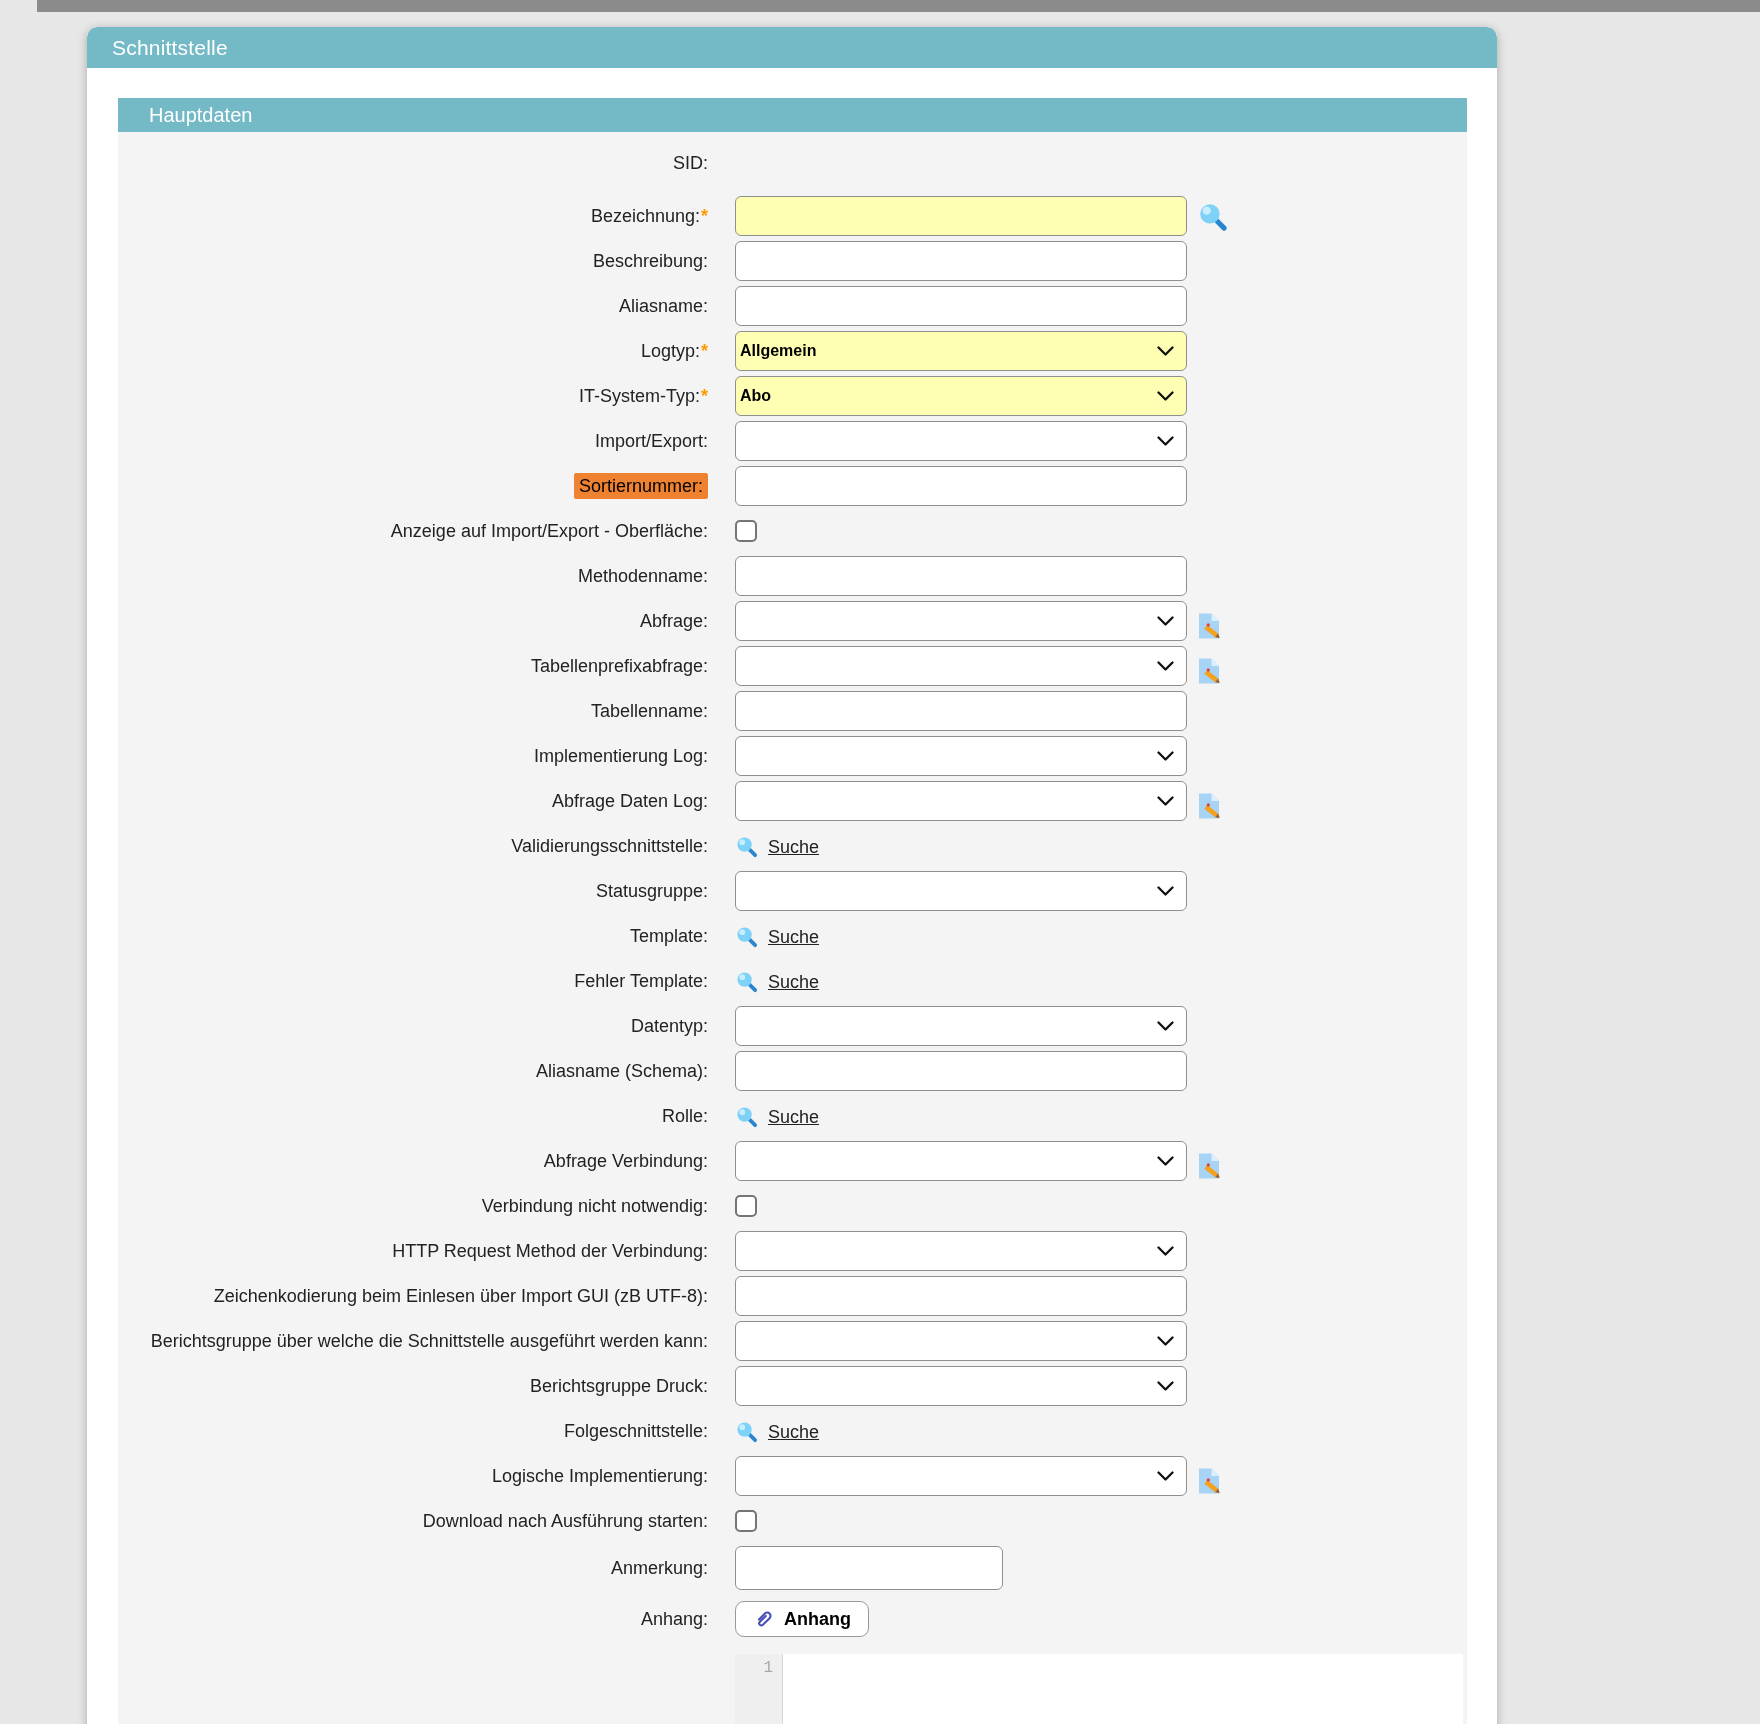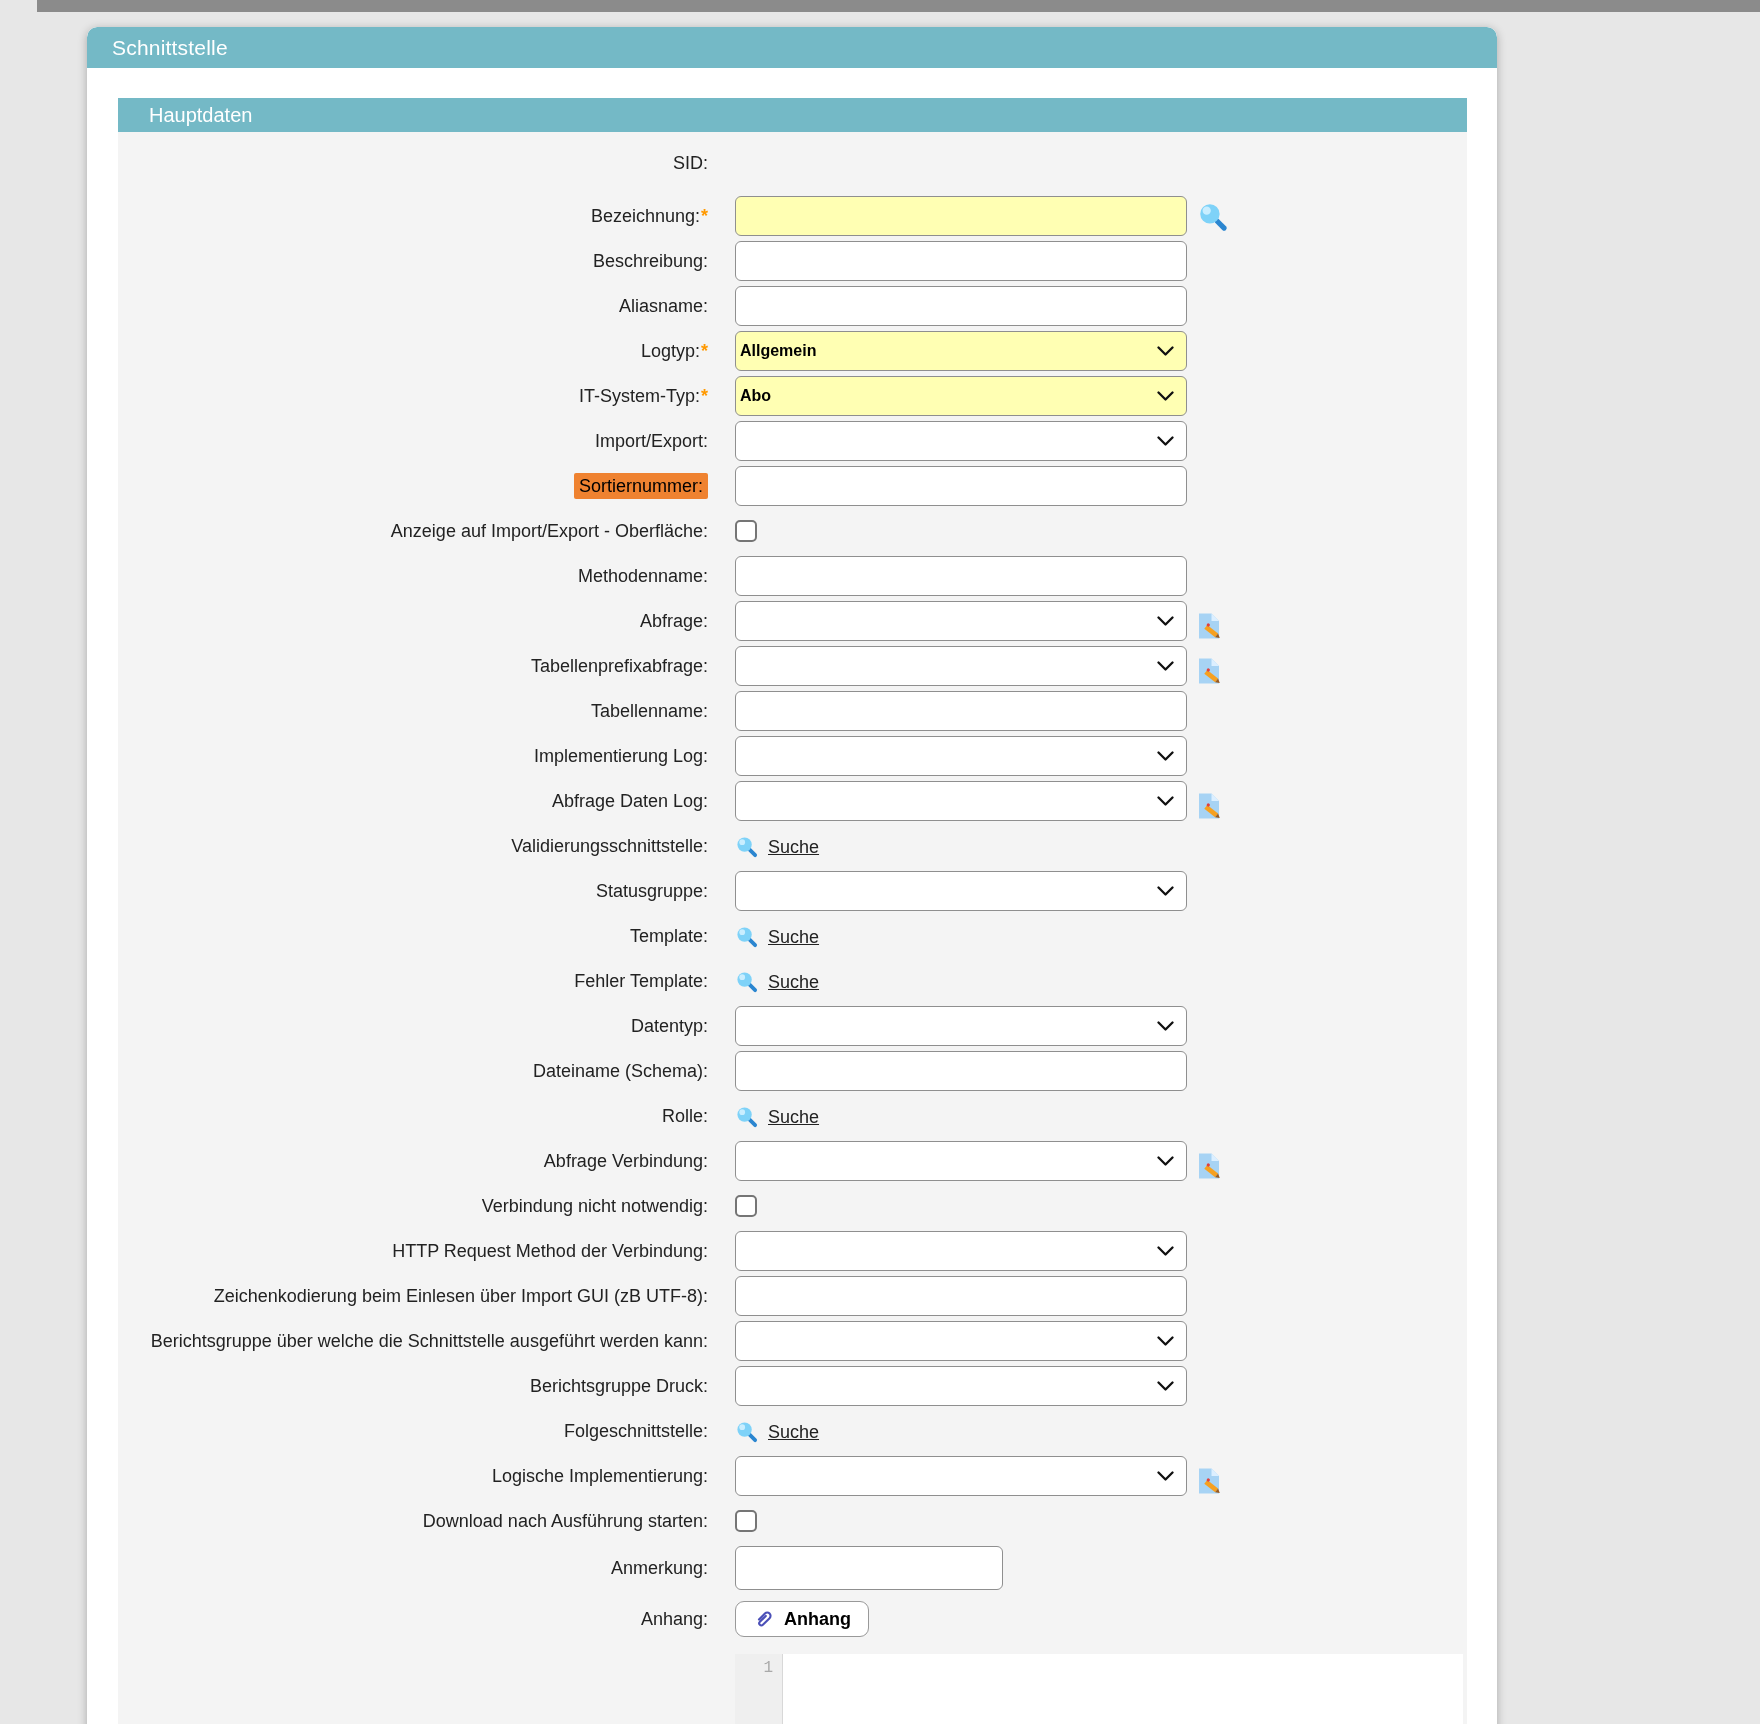--- a/index.html
+++ b/index.html
@@ -365,21 +365,21 @@
         <span></span>
         <svg class="chev" width="17" height="11" viewBox="0 0 17 11">
           <polyline points="1.5,1.5 8.5,8.5 15.5,1.5" fill="none" stroke="#111" stroke-width="2.3" stroke-linecap="round" stroke-linejoin="round"></polyline>
         </svg>
       </div>
 
     </div>
   </div>
           <div class="row">
     <div class="lbl">
-      <span class="lbl-text">Dateiname (Schema):</span>
+      <span class="lbl-text">Aliasname (Schema):</span>
     </div>
     <div class="ctl">
 
       <input class="ti" type="text" style="">
 
     </div>
   </div>
           <div class="row">
     <div class="lbl">
       <span class="lbl-text">Rolle:</span>

